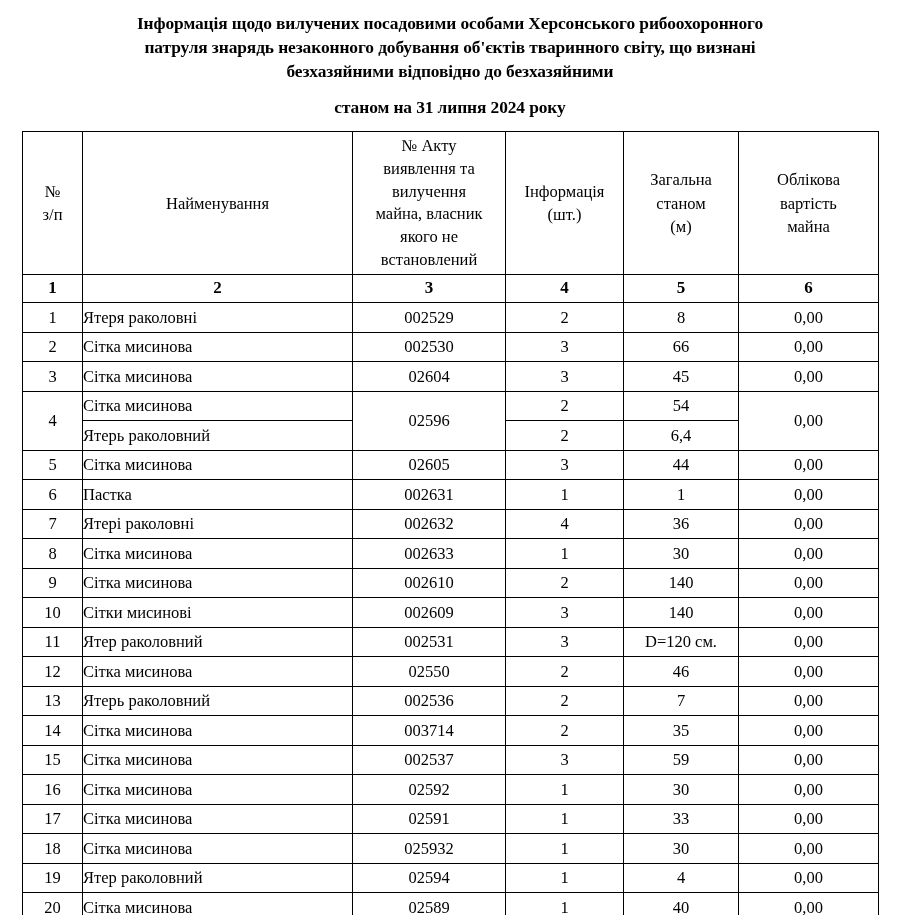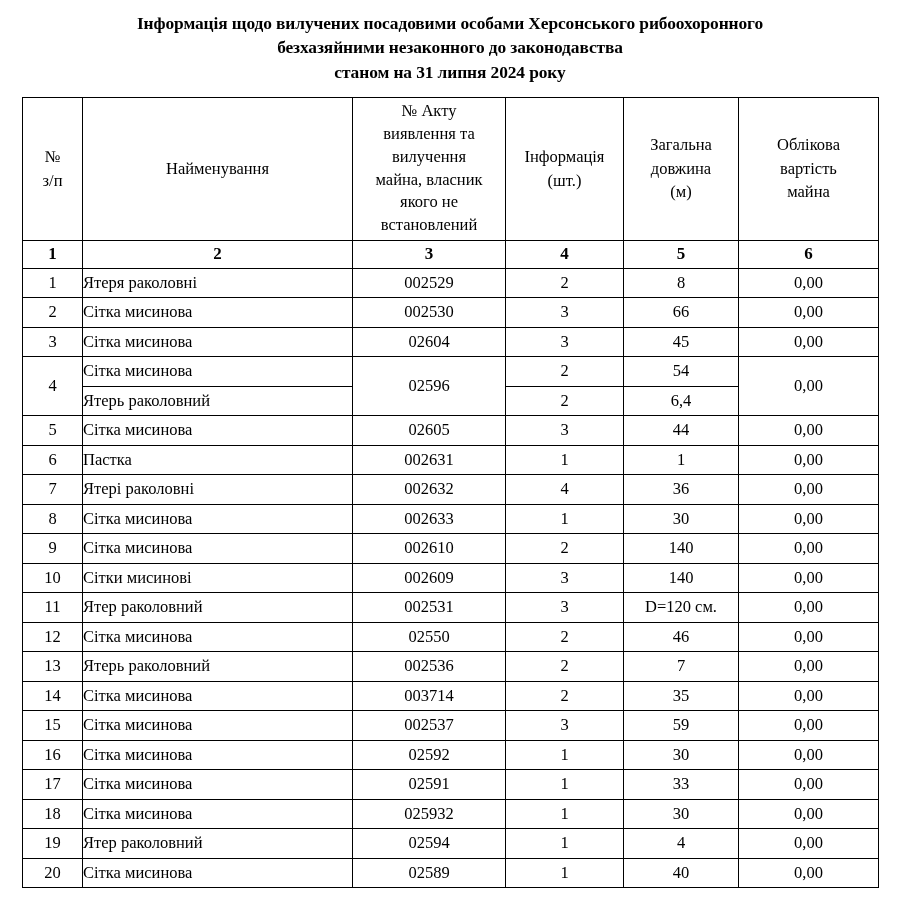--- a/index.html
+++ b/index.html
@@ -30,21 +30,21 @@
     text-align: center;
     font-size: 17.4px;
     font-weight: bold;
     line-height: 1.37;
     letter-spacing: -0.1px;
   }
   .doc-title .tline {
     display: block;
   }
   .doc-title .tline-4 {
-    margin-top: 1px;
+    margin-top: 12px;
   }
 
   
   .table-wrap {
     padding: 12px 22px 0 22px;
     box-sizing: border-box;
   }
   table.main {
     border-collapse: collapse;
     width: 856px;
@@ -112,21 +112,22 @@
     vertical-align: middle;
   }
 </style>
 </head>
 <body>
 
 <div class="page">
 
   <h1 class="doc-title">
     <span class="tline tline-1">Інформація щодо вилучених посадовими особами Херсонського рибоохоронного</span>
-    <span class="tline tline-3">безхазяйними незаконного до законодавства</span>
+    <span class="tline tline-2">патруля  знарядь незаконного добування об'єктів тваринного світу, що визнані</span>
+    <span class="tline tline-3">безхазяйними відповідно до безхазяйними</span>
     <span class="tline tline-4">станом на 31 липня 2024 року</span>
   </h1>
 
   <div class="table-wrap">
     <table class="main">
       <colgroup>
         <col class="c1">
           <col class="c2">
           <col class="c3">
         <col class="c4">
@@ -148,21 +149,21 @@
             <span>майна, власник</span><br>
             <span>якого не</span><br>
             <span>встановлений</span>
           </th>
           <th>
             <span>Інформація</span><br>
             <span>(шт.)</span>
           </th>
           <th>
             <span>Загальна</span><br>
-            <span>довжина</span><br>
+            <span>станом</span><br>
             <span>(м)</span>
           </th>
           <th>
             <span>Облікова</span><br>
             <span>вартість</span><br>
             <span>майна</span>
           </th>
         </tr>
         <tr class="numrow">
           <td>1</td>

